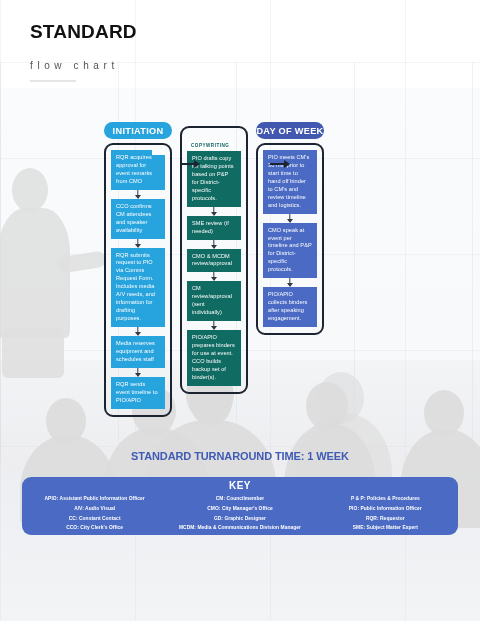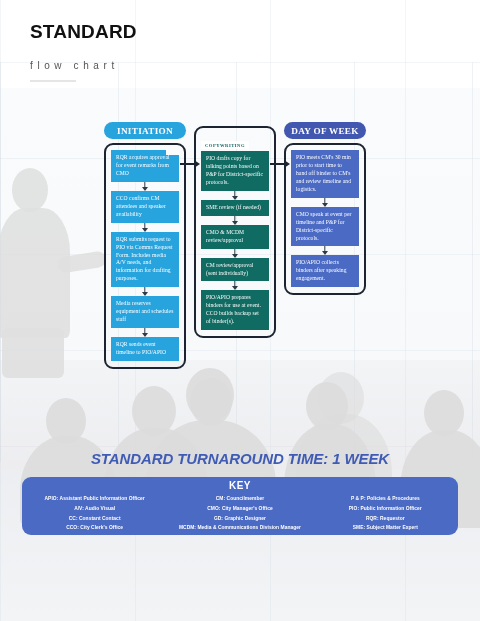--- a/index.html
+++ b/index.html
@@ -53,21 +53,21 @@
     font-family:"Liberation Sans", sans-serif;line-height:1.1;
   }
   .hdr-sub{
     margin-top:17px;font-size:10px;color:#555;letter-spacing:4.6px;
     font-family:"Liberation Sans", sans-serif;
   }
   .hdr-rule{width:46px;height:2px;background:#e5e5e5;margin-top:9px;}
 
   
   .flow{position:absolute;left:104px;top:122px;z-index:6;display:flex;gap:8px;align-items:flex-start;}
-  .col{position:relative;width:82px;font-family:Liberation Serif, serif;}
+  .col{position:relative;width:68px;}
   .col-header{
     height:17px;border-radius:9px;display:flex;align-items:center;justify-content:center;
     color:#fff;font-size:9.2px;font-weight:bold;letter-spacing:.3px;white-space:nowrap;
     padding:0 5px;box-sizing:border-box;position:relative;z-index:3;
   }
   .col-body{
     margin-top:4px;border:2px solid #1b2430;border-radius:9px;
     background:transparent;padding:5px 5px 6px 5px;box-sizing:border-box;
     position:relative;
   }
@@ -110,21 +110,21 @@
 
   
   .hconn{position:absolute;z-index:7;height:0;}
   .hconn .line{position:absolute;top:0;left:0;height:2px;background:#1b2430;}
   .hconn .tip{position:absolute;top:-3px;right:-1px;width:0;height:0;
     border-top:4.5px solid transparent;border-bottom:4.5px solid transparent;border-left:6px solid #1b2430;}
 
   
   .turnaround{
     position:absolute;left:0;top:450px;width:480px;text-align:center;z-index:6;
-    font-size:15px;font-weight:bold;color:#3f5bb5;letter-spacing:-.1px;font-style:italic;
+    font-size:11px;font-weight:bold;color:#3f5bb5;letter-spacing:-.1px;
   }
   
   .keybox{
     position:absolute;left:22px;top:459px;width:436px;height:58px;
     background:#4a6ac4;border-radius:9px;z-index:6;color:#fff;
     box-sizing:border-box;padding-top:3px;margin-top:18px;
   }
   .key-title{text-align:center;font-size:10px;font-weight:bold;letter-spacing:.4px;}
   .key-cols{display:flex;margin-top:3px;}
   .key-col{flex:1;text-align:center;}

